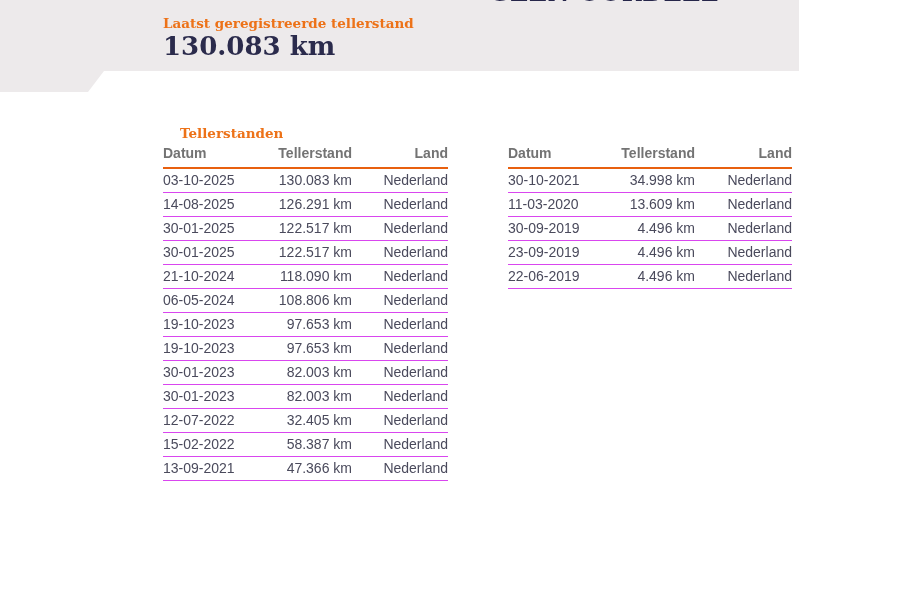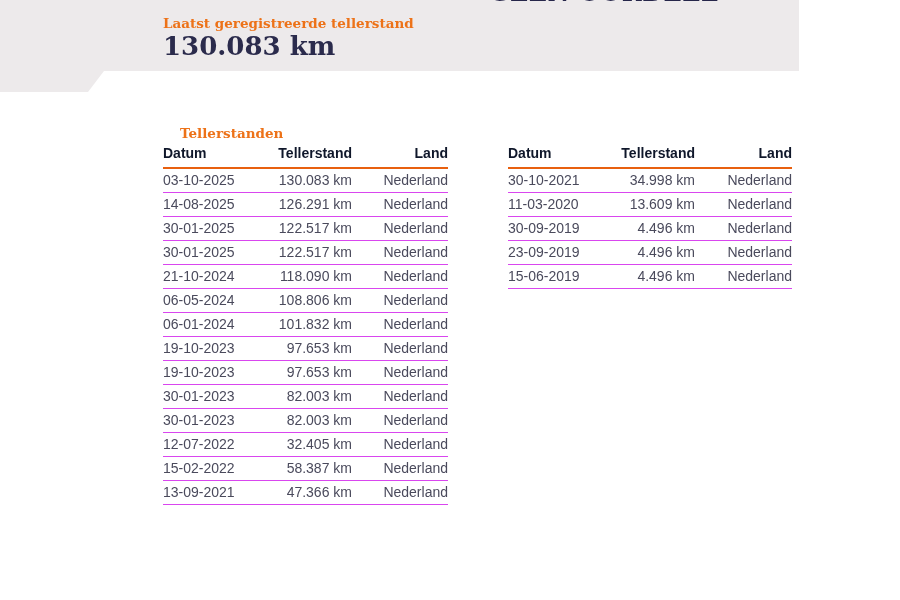--- a/index.html
+++ b/index.html
@@ -78,21 +78,21 @@
     width: 100%;
     border-collapse: collapse;
     table-layout: fixed;
     font-family: "Liberation Sans", sans-serif;
     font-size: 14px;
     color: #4a4a5c;
   }
   table.km-table th {
     font-size: 14px;
     font-weight: bold;
-    color: #0f172a;
+    color: #737373;
     text-align: left;
     padding: 0 0 5px 0;
     line-height: 17px;
     border-bottom: 2px solid #e8600f;
     white-space: nowrap;
   }
   table.km-table td {
     padding: 3px 0 4px 0;
     line-height: 16px;
     border-bottom: 1px solid #d946ef;
@@ -158,25 +158,20 @@
             <td class="c1">21-10-2024</td>
             <td class="c2">118.090 km</td>
             <td class="c3">Nederland</td>
           </tr>
           <tr>
             <td class="c1">06-05-2024</td>
             <td class="c2">108.806 km</td>
             <td class="c3">Nederland</td>
           </tr>
           <tr>
-            <td class="c1">06-01-2024</td>
-            <td class="c2">101.832 km</td>
-            <td class="c3">Nederland</td>
-          </tr>
-          <tr>
             <td class="c1">19-10-2023</td>
             <td class="c2">97.653 km</td>
             <td class="c3">Nederland</td>
           </tr>
           <tr>
             <td class="c1">19-10-2023</td>
             <td class="c2">97.653 km</td>
             <td class="c3">Nederland</td>
           </tr>
           <tr>
@@ -237,21 +232,21 @@
             <td class="c1">30-09-2019</td>
             <td class="c2">4.496 km</td>
             <td class="c3">Nederland</td>
           </tr>
           <tr>
             <td class="c1">23-09-2019</td>
             <td class="c2">4.496 km</td>
             <td class="c3">Nederland</td>
           </tr>
           <tr>
-            <td class="c1">15-06-2019</td>
+            <td class="c1">22-06-2019</td>
             <td class="c2">4.496 km</td>
             <td class="c3">Nederland</td>
           </tr>
         </tbody>
     </table>
   </div>
 
 </div>
 
 </body></html>

